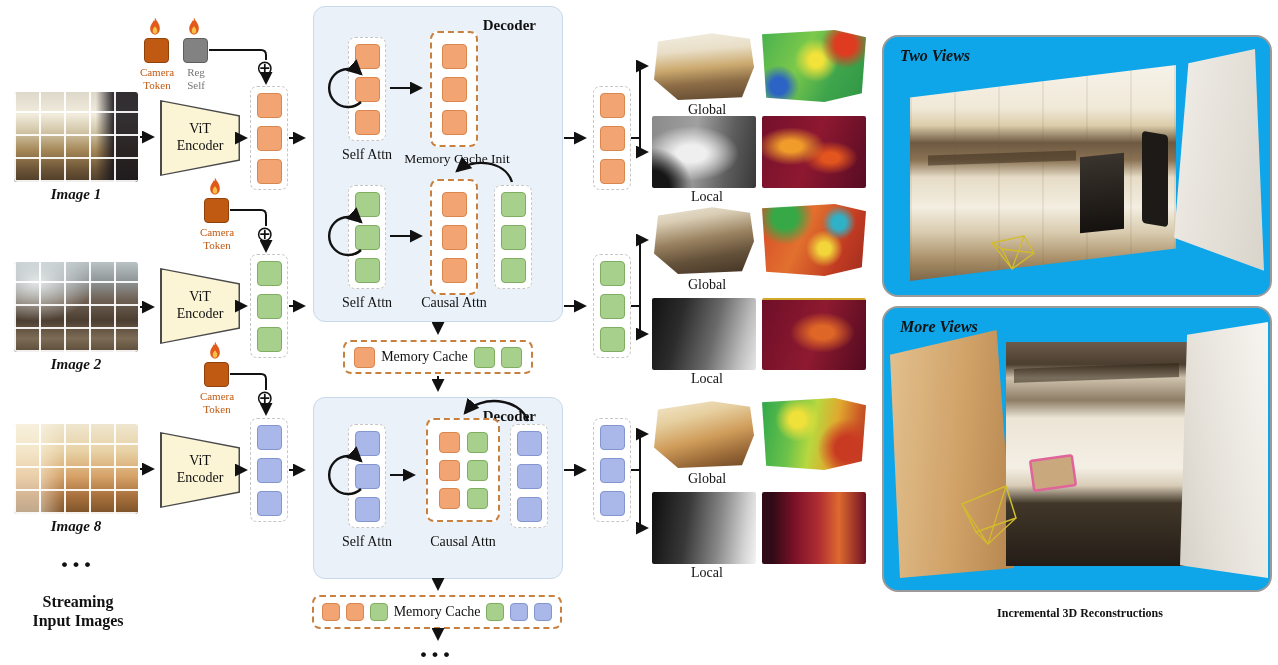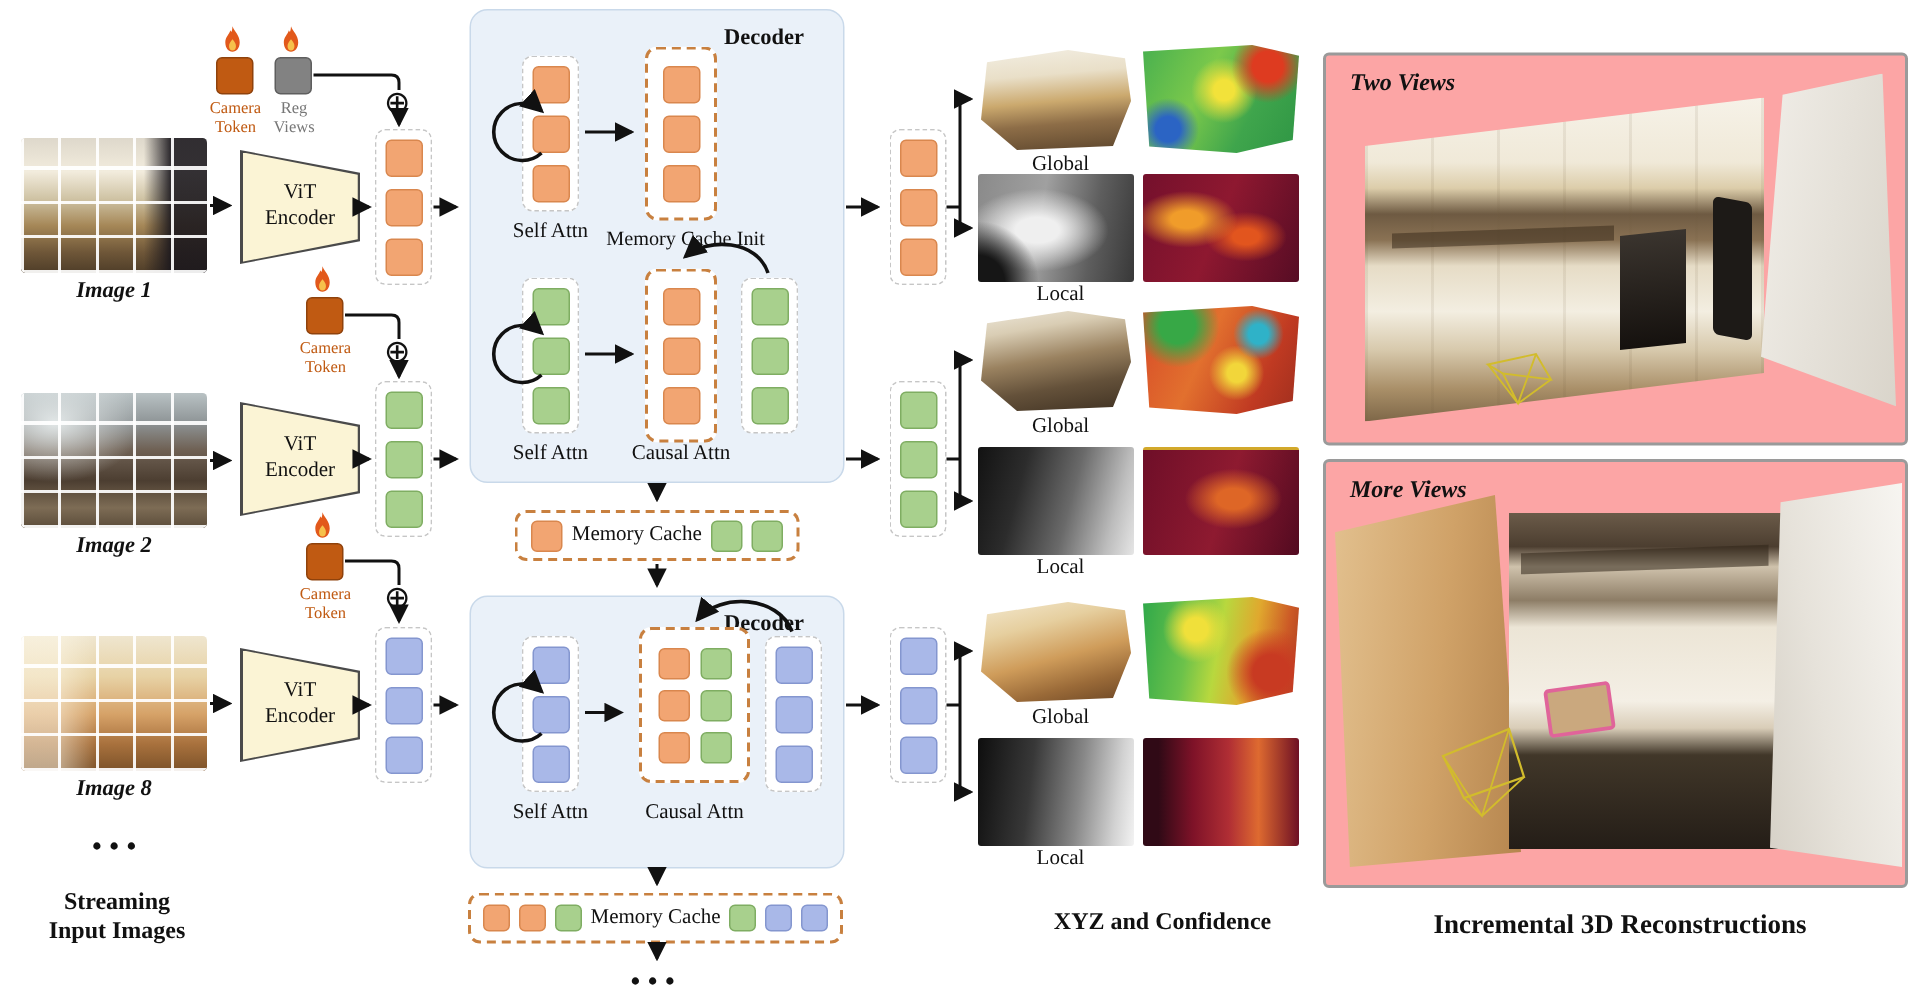--- a/index.html
+++ b/index.html
@@ -134,38 +134,38 @@
  radial-gradient(ellipse at 58% 48%,#de6626 0 13%,rgba(222,102,38,0) 38%),
  linear-gradient(108deg,#6e0e28 0%,#8e1a30 52%,#520a20 100%)}
 #lconf3{background:linear-gradient(90deg,#300a16 0 10%,#7e1228 32%,#b02e34 55%,#de6a30 74%,#6e1024 100%)}
 .out-label{width:110px;text-align:center;font-size:14px}
 #global1-label{left:652px;top:102px}#local1-label{left:652px;top:189px}
 #global2-label{left:652px;top:277px}#local2-label{left:652px;top:371px}
 #global3-label{left:652px;top:471px}#local3-label{left:652px;top:565px}
 #xyz-label{left:655px;top:606px;width:240px;text-align:center;font-weight:bold;font-size:16px}
 
 
-.panel{border:2px solid var(--panel-border,#9a9a9a);border-radius:4px;background:#fca5a5;overflow:hidden}
+.panel{border:2px solid var(--panel-border,#9a9a9a);border-radius:16px;background:#0ea5e9;overflow:hidden}
 #recon-two{left:882px;top:35px;width:390px;height:262px}
 #recon-more{left:882px;top:306px;width:390px;height:286px}
 .panel-label{position:absolute;left:16px;top:10px;font-style:italic;font-weight:bold;font-size:16px}
 .r1-main{left:26px;top:28px;width:266px;height:216px;clip-path:polygon(0 15%,100% 0,100% 85%,0 100%);background:
  repeating-linear-gradient(90deg,rgba(110,90,60,.10) 0 2px,rgba(0,0,0,0) 2px 44px),
  linear-gradient(180deg,#f6f2e8 0%,#f0e9d8 20%,#dccdaa 28%,#6e5a42 36%,#8a7254 44%,#e6dcc6 52%,#f3eee1 66%,#d7c9ac 78%,#a98f68 90%,#7e6748 100%)}
 .r1-right{left:290px;top:12px;width:90px;height:236px;clip-path:polygon(16% 6%,90% 0,100% 94%,0 80%);background:linear-gradient(100deg,#f1eee8,#d9d4ca)}
 .r1-dark{left:196px;top:118px;width:44px;height:76px;background:linear-gradient(180deg,#3a342e,#15110e);transform:skewY(-6deg)}
 .r1-bag{left:258px;top:96px;width:26px;height:92px;background:#1d1a17;border-radius:4px;transform:skewY(10deg)}
 .r1-clutter{left:44px;top:116px;width:148px;height:10px;background:rgba(60,45,30,.55);transform:skewY(-2deg)}
 .r2-left{left:6px;top:22px;width:124px;height:248px;clip-path:polygon(0 10%,86% 0,100% 96%,8% 100%);background:linear-gradient(95deg,#e2c08e 0%,#d0a268 55%,#b5854e 100%)}
 .r2-mid{left:122px;top:34px;width:182px;height:224px;background:linear-gradient(180deg,#6b5b49 0%,#4c3e30 10%,#cfc2ac 16%,#8d7d66 26%,#ece5d6 34%,#f4efe5 56%,#d9cdb8 64%,#413729 72%,#241d17 100%)}
 .r2-right{left:296px;top:14px;width:88px;height:256px;clip-path:polygon(8% 5%,100% 0,100% 100%,0 95%);background:linear-gradient(260deg,#f7f5f1 0%,#e6e2da 60%,#d6d1c7 100%)}
 .r2-clutter{left:130px;top:58px;width:165px;height:14px;background:rgba(50,38,26,.55);transform:skewY(-2deg)}
 .frusta{left:0;top:0;pointer-events:none}
 
-#incr-label{left:930px;top:606px;width:300px;text-align:center;font-weight:bold;font-size:18px}
+#incr-label{left:930px;top:606px;width:300px;text-align:center;font-weight:bold;font-size:12px}
 #arrow-layer{left:0;top:0;pointer-events:none}
 </style>
 </head>
 <body>
 
 <div id="canvas">
 
   <div class="abs decoder" id="decoder1">
     <div class="dec-title">Decoder</div>
     <div class="abs stack" id="sa1-stack">
@@ -281,21 +281,21 @@
       </svg></span>
   <span class="abs flame" id="flame1b"><svg viewBox="0 0 16 20" width="16" height="20">
         <path d="M8 .5C9.2 4 12.8 6.4 12.8 11.2c0 3.9-2.1 6.3-4.8 6.3s-4.8-2.4-4.8-6.3C3.2 7.8 5.8 6 6.6 3.2 7.1 4.6 7.6 5.2 8 .5z" style="fill:var(--flame-orange,#E2591B)"></path>
         <path d="M8 9.2c1.4 1.7 2.3 2.8 2.3 4.6 0 1.8-1 2.9-2.3 2.9s-2.3-1.1-2.3-2.9c0-1.8.9-2.9 2.3-4.6z" style="fill:var(--flame-yellow,#F6C14B)"></path>
       </svg></span>
   <span class="abs tok c" id="ctok1"></span>
   <span class="abs tok r" id="rtok1"></span>
   <div class="abs tok-label ctok-label pre" id="ctok1-label">Camera
 Token</div>
   <div class="abs tok-label rtok-label pre" id="rtok1-label">Reg
-Views</div>
+Self</div>
   <span class="abs plus" id="plus1">⊕</span>
 
   <span class="abs flame" id="flame2"><svg viewBox="0 0 16 20" width="16" height="20">
         <path d="M8 .5C9.2 4 12.8 6.4 12.8 11.2c0 3.9-2.1 6.3-4.8 6.3s-4.8-2.4-4.8-6.3C3.2 7.8 5.8 6 6.6 3.2 7.1 4.6 7.6 5.2 8 .5z" style="fill:var(--flame-orange,#E2591B)"></path>
         <path d="M8 9.2c1.4 1.7 2.3 2.8 2.3 4.6 0 1.8-1 2.9-2.3 2.9s-2.3-1.1-2.3-2.9c0-1.8.9-2.9 2.3-4.6z" style="fill:var(--flame-yellow,#F6C14B)"></path>
       </svg></span>
   <span class="abs tok c" id="ctok2"></span>
   <div class="abs tok-label ctok-label pre" id="ctok2-label">Camera
 Token</div>
   <span class="abs plus" id="plus2">⊕</span>
@@ -361,21 +361,20 @@
 
   <div class="abs oimg pm" id="gmap3">
       <div class="pm-shape"></div>
     </div>
   <div class="abs oimg conf" id="gconf3"></div>
   <div class="abs out-label" id="global3-label">Global</div>
   <div class="abs oimg" id="ldep3"></div>
   <div class="abs oimg" id="lconf3"></div>
   <div class="abs out-label" id="local3-label">Local</div>
 
-  <div class="abs" id="xyz-label">XYZ and Confidence</div>
 
   <div class="abs panel" id="recon-two">
     <div class="abs r1-main"></div>
     <div class="abs r1-right"></div>
     <div class="abs r1-clutter"></div>
     <div class="abs r1-dark"></div>
     <div class="abs r1-bag"></div>
     <svg class="abs frusta" width="390" height="262">
       <g stroke="#d2bc2c" fill="none" stroke-width="1.3">
         <path d="M108 206 L140 199 L150 216 L118 212 Z"></path>

